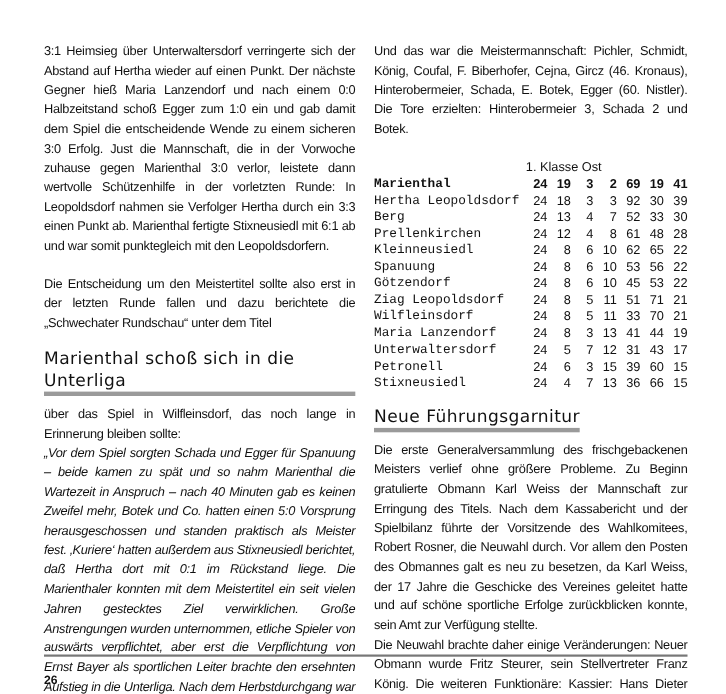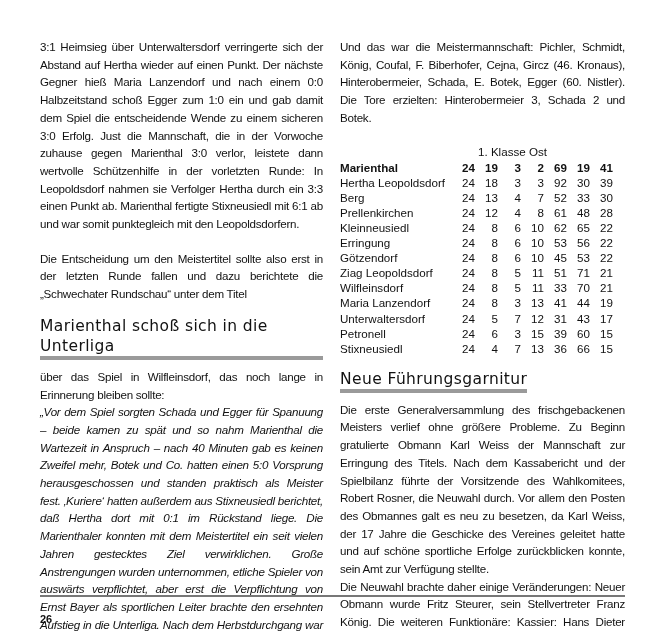--- a/index.html
+++ b/index.html
@@ -11,21 +11,21 @@
   p { margin:0; text-align:justify; letter-spacing:-0.25px; }
   .gap { height:17px; }
   .italic { font-style:italic; }
   h2.deco { margin:13px 0 8px 0; font-family:"DejaVu Sans", sans-serif; font-weight:normal;
             font-size:15.5px; letter-spacing:0.4px; line-height:20px; position:relative;
             display:inline-block; padding-bottom:4px; }
   h2.deco::after { content:""; position:absolute; left:0; right:0; bottom:0; height:4px; background:#9a9a9a; }
   .table-title { font-weight:normal; text-align:left; padding-left:138px; margin-top:16px; line-height:17px; }
   table.standings { border-collapse:collapse; font-size:11.6px; }
   table.standings td { padding:0; height:15.1px; line-height:15px; }
-  table.standings td.team { width:108px; padding-right:4px; white-space:nowrap; }
+  table.standings td.team { width:108px; padding-right:4px; white-space:nowrap;font-family:Liberation Mono, monospace; }
   table.standings td.num { text-align:right; width:23px; }
   table.standings tr.leader td { font-weight:bold; }
   .rule { position:absolute; left:40px; top:595px; width:585px; height:2px; background:#777; }
   .pagenum { position:absolute; left:40px; top:613px; font-weight:bold; font-size:11px; }
 </style>
 </head>
 <body>
 
 <div class="col col-left">
   <p>3:1 Heimsieg über Unterwaltersdorf verringerte sich der Abstand auf Hertha wieder auf einen Punkt. Der nächste Gegner hieß Maria Lanzendorf und nach einem 0:0 Halbzeitstand schoß Egger zum 1:0 ein und gab damit dem Spiel die entscheidende Wende zu einem sicheren 3:0 Erfolg. Just die Mannschaft, die in der Vorwoche zuhause gegen Marienthal 3:0 verlor, leistete dann wertvolle Schützenhilfe in der vorletzten Runde: In Leopoldsdorf  nahmen sie Verfolger Hertha durch ein 3:3 einen Punkt ab. Marienthal fertigte Stixneusiedl mit 6:1 ab und war somit punktegleich mit den Leopoldsdorfern.</p>
@@ -85,21 +85,21 @@
           <td class="team">Kleinneusiedl</td>
           <td class="num">24</td>
           <td class="num">8</td>
           <td class="num">6</td>
           <td class="num">10</td>
           <td class="num">62</td>
           <td class="num">65</td>
           <td class="num">22</td>
         </tr>
         <tr>
-          <td class="team">Erringung</td>
+          <td class="team">Spanuung</td>
           <td class="num">24</td>
           <td class="num">8</td>
           <td class="num">6</td>
           <td class="num">10</td>
           <td class="num">53</td>
           <td class="num">56</td>
           <td class="num">22</td>
         </tr>
         <tr>
           <td class="team">Götzendorf</td>

